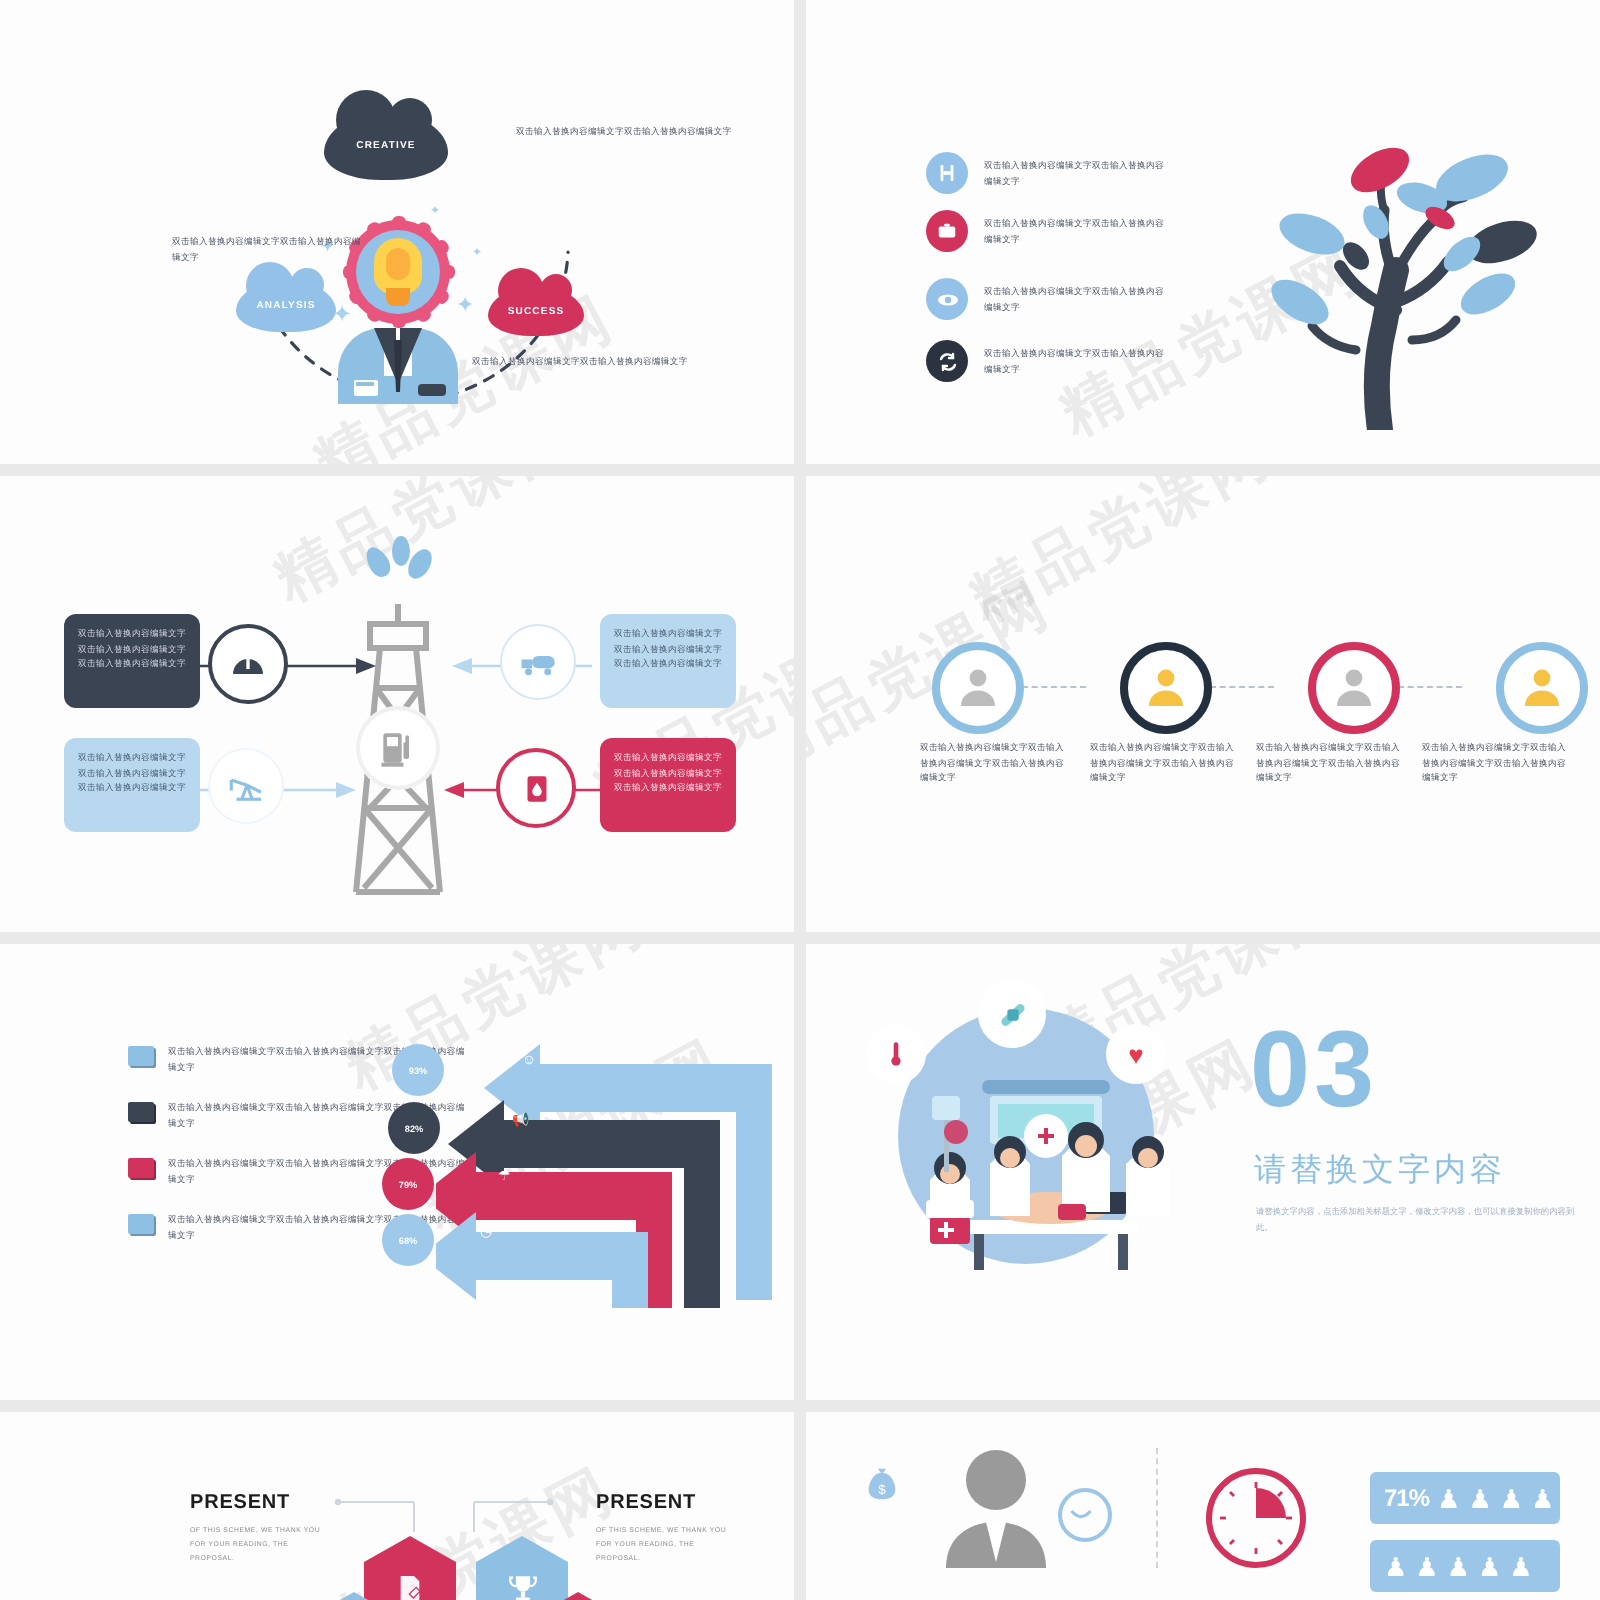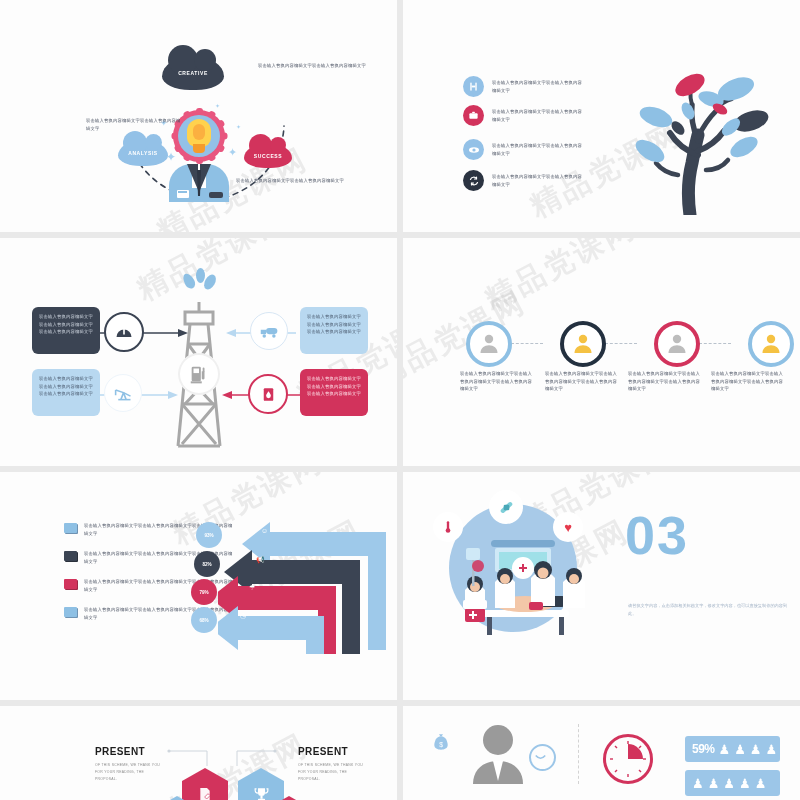--- a/index.html
+++ b/index.html
@@ -472,20 +472,21 @@
               <rect x="2" y="9" width="20" height="6" rx="3" fill="#7fcfd9" transform="rotate(-42 12 12)"></rect>
               <rect x="8" y="8" width="8" height="8" rx="2" fill="#4aa8b8"></rect>
             </svg>
         </div>
         <div style="position:absolute;left:140px;top:30px;width:30px;height:30px;border-radius:50%;background:#fff;display:flex;align-items:center;justify-content:center;">
           <span style="color:#e63b4d;font-size:13px;line-height:1;">♥</span>
         </div>
       </div>
 
       <div class="num02">03</div>
+      <div class="ttl6">请替换文字内容</div>
       <div class="sub6">请替换文字内容，点击添加相关标题文字，修改文字内容，也可以直接复制你的内容到此。</div>
     </div>
 
     <div class="slide">
       <div class="wm" style="left:150px;top:55px;">精品党课网</div>
 
       <div class="pres" style="left:95px;top:40px;">PRESENT</div>
       <div class="presub" style="left:95px;top:56px;">OF THIS SCHEME, WE THANK YOU FOR YOUR READING, THE PROPOSAL.</div>
 
       <div class="pres" style="left:298px;top:40px;">PRESENT</div>
@@ -551,21 +552,21 @@
               <line x1="37" y1="22" x2="40" y2="22"></line>
             <line x1="9" y1="9" x2="11" y2="11"></line>
               <line x1="33" y1="33" x2="35" y2="35"></line>
             <line x1="9" y1="35" x2="11" y2="33"></line>
               <line x1="33" y1="11" x2="35" y2="9"></line>
           </g>
         </svg>
       </div>
 
       <div class="pbox" style="left:282px;top:30px;width:95px;height:26px;">
-        <span class="pnum">59%</span>
+        <span class="pnum">71%</span>
         <span class="pfig">♟</span>
         <span class="pfig">♟</span>
         <span class="pfig">♟</span>
         <span class="pfig">♟</span>
       </div>
       <div class="pbox" style="left:282px;top:64px;width:95px;height:26px;">
         <span class="pfig">♟</span>
         <span class="pfig">♟</span>
         <span class="pfig">♟</span>
         <span class="pfig">♟</span>

